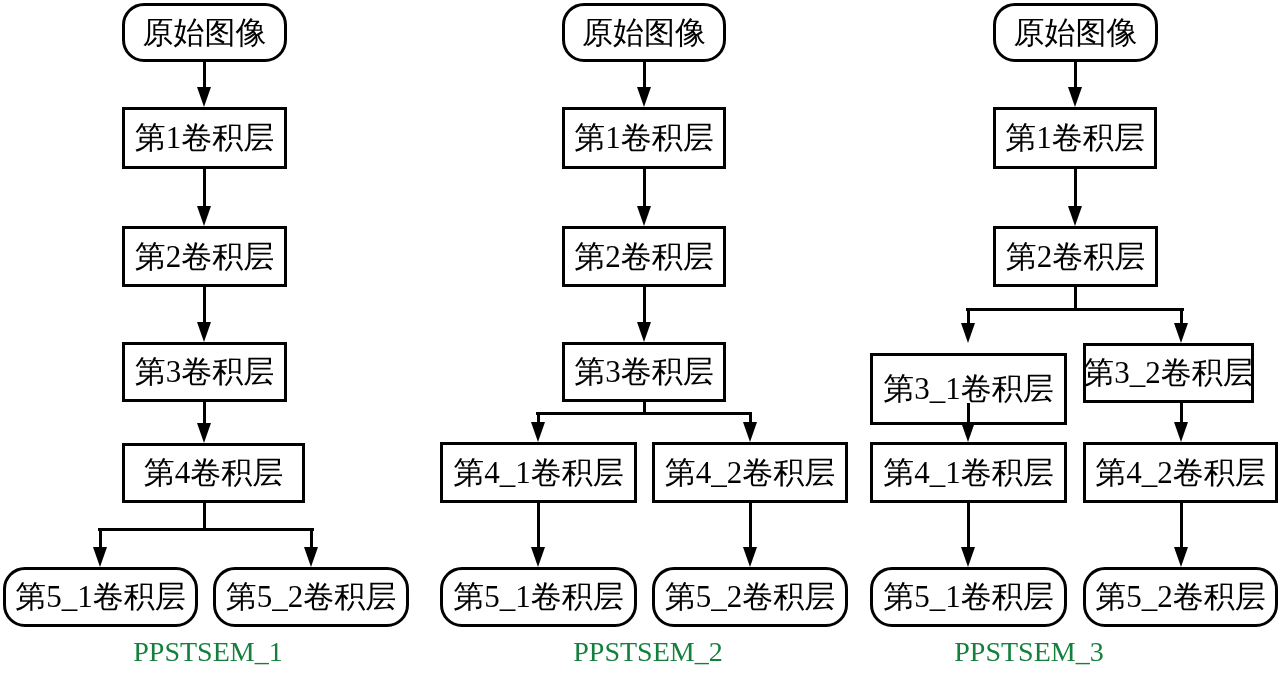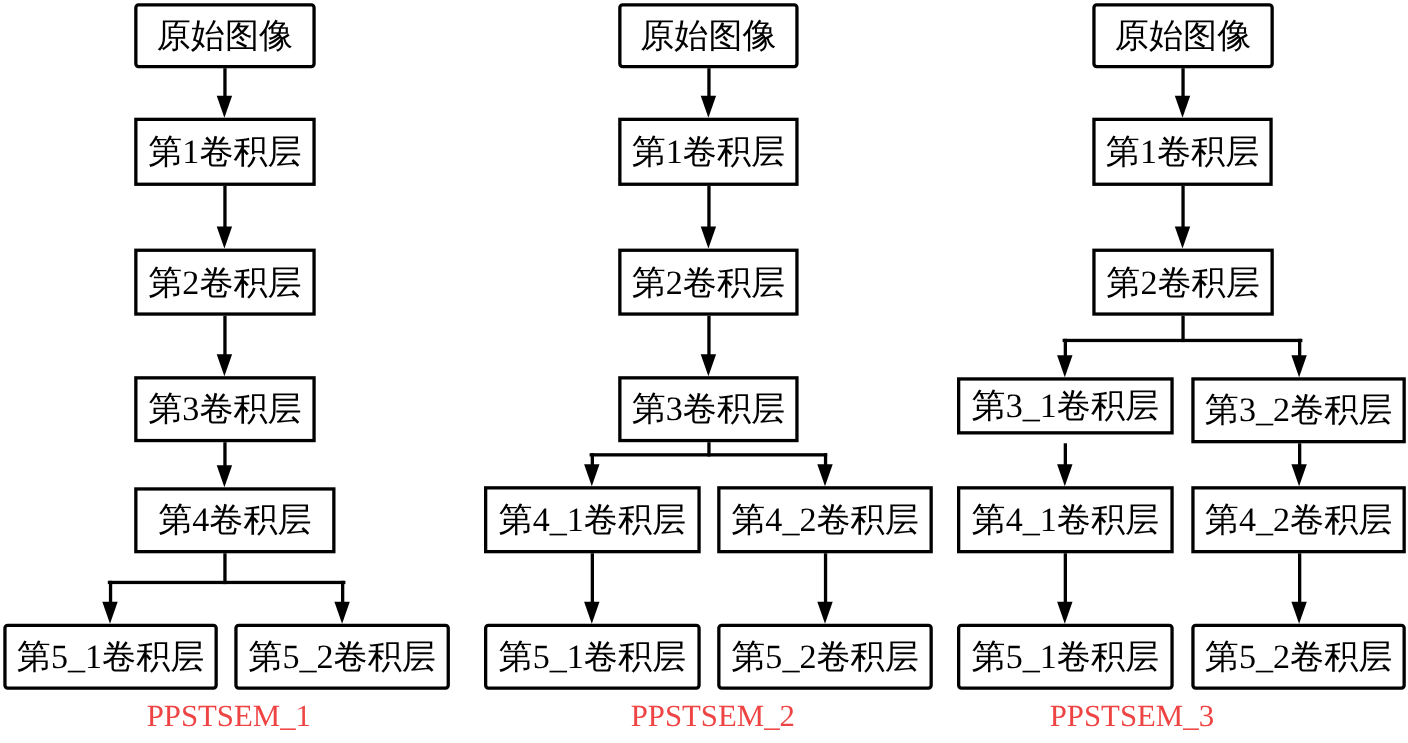--- a/index.html
+++ b/index.html
@@ -20,21 +20,21 @@
     border: 3px solid #000;
     background: #fff;
     display: flex;
     align-items: center;
     justify-content: center;
     font-size: 31px;
     color: #000;
     white-space: nowrap;
     letter-spacing: 0;
   }
-  .node.rounded { border-radius: 4px; }
+  .node.rounded { border-radius: 22px; }
   
   .varrow { position: absolute; width: 16px; }
   .varrow::before {
     content: "";
     position: absolute;
     left: 6.5px; top: 0;
     width: 3px;
     height: calc(100% - 18px);
     background: #000;
   }
@@ -47,21 +47,21 @@
     border-right: 7px solid transparent;
     border-top: 20px solid #000;
   }
   .stem { position: absolute; width: 3px; background: #000; }
   .hline { position: absolute; height: 3px; background: #000; }
   .fig-label {
     position: absolute;
     width: 300px;
     text-align: center;
     font-size: 28px;
-    color: #ef4444;
+    color: #15803d;
     white-space: nowrap;
   }
 </style>
 </head>
 <body>
 
 <div class="canvas">
 
   <div>
     <div class="node rounded" style="left:122px;top:3px;width:165px;height:59px">原始图像</div>
@@ -125,22 +125,22 @@
     <div class="node" style="left:993px;top:107px;width:164px;height:62px">第1卷积层</div>
     <div class="varrow" style="left:1067px;top:169px;height:57px"></div>
 
     <div class="node" style="left:993px;top:226px;width:165px;height:61px">第2卷积层</div>
 
     <div class="stem" style="left:1073.5px;top:287px;height:24px"></div>
     <div class="hline" style="left:966px;top:308px;width:218px"></div>
     <div class="varrow" style="left:960px;top:308px;height:35px"></div>
     <div class="varrow" style="left:1173px;top:308px;height:35px"></div>
 
-    <div class="node" style="left:870px;top:343px;width:197px;height:52px">第3_1卷积层</div>
-    <div class="node" style="left:1083px;top:343px;width:195px;height:60px">第3_2卷积层</div>
+    <div class="node" style="left:870px;top:353px;width:197px;height:72px">第3_1卷积层</div>
+    <div class="node" style="left:1083px;top:343px;width:171px;height:60px">第3_2卷积层</div>
 
     <div class="varrow" style="left:960px;top:403px;height:39px"></div>
     <div class="varrow" style="left:1173px;top:403px;height:39px"></div>
 
     <div class="node" style="left:870px;top:442px;width:197px;height:61px">第4_1卷积层</div>
     <div class="node" style="left:1083px;top:442px;width:195px;height:61px">第4_2卷积层</div>
 
     <div class="varrow" style="left:960px;top:503px;height:64px"></div>
     <div class="varrow" style="left:1173px;top:503px;height:64px"></div>
 

